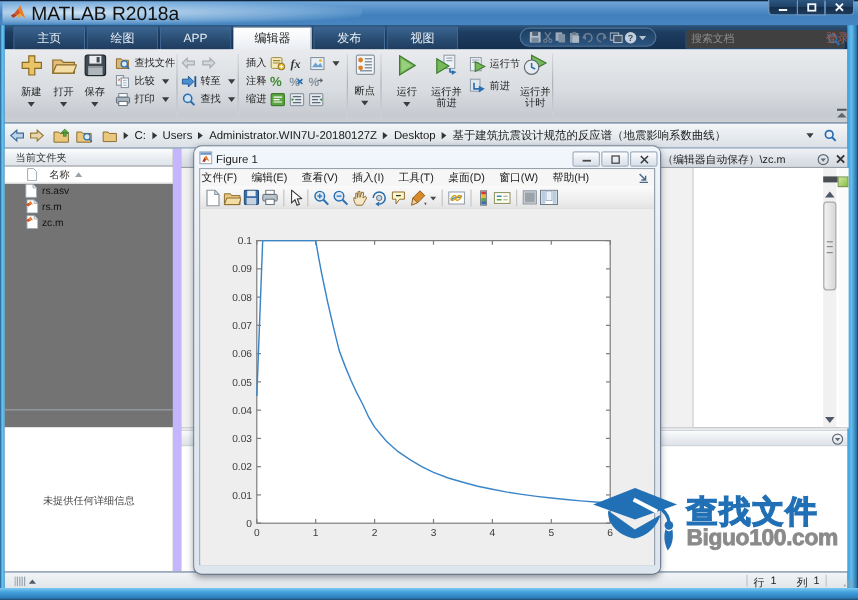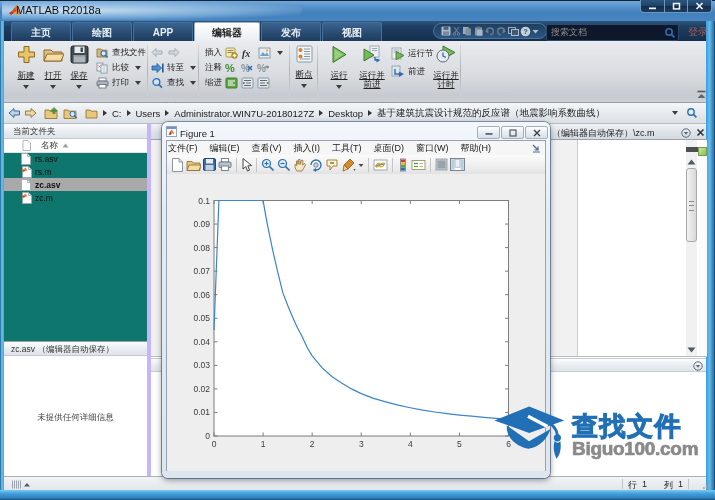--- a/index.html
+++ b/index.html
@@ -6,55 +6,55 @@
   body{font-family:"Liberation Sans",sans-serif;-webkit-font-smoothing:antialiased;}
   #stage{position:relative;width:715px;height:500px;overflow:hidden;background:#2d6da8;}
   .abs{position:absolute;}
   
   #frame-top{left:0;top:0;width:715px;height:21px;background:linear-gradient(#71a6d8 0%,#4f8bc4 40%,#4080bc 60%,#4886c2 100%);border-top:1px solid #10243c;box-sizing:border-box;}
   #frame-left{left:0;top:21px;width:4px;height:469px;background:linear-gradient(90deg,#1d5c8e,#6ec6ee 45%,#41a3df);}
   #frame-right{left:706px;top:21px;width:9px;height:469px;background:linear-gradient(90deg,#3e9bd8,#62bcec 40%,#2e77ad 85%,#173f5f);}
   #frame-bottom{left:0;top:490px;width:715px;height:10px;background:linear-gradient(#7ccaef,#42a0dd 35%,#2f7fba 80%,#1d4e74);}
   
   #title-glow{left:2px;top:1px;width:300px;height:19px;border-radius:0 0 12px 0;background:radial-gradient(ellipse at 22% 50%,rgba(228,242,252,.85),rgba(170,208,240,.45) 55%,rgba(150,195,232,0) 78%);}
-  #title-text{left:16px;top:4px;font-size:11px;color:#111;}
+  #title-text{left:26px;top:4px;font-size:16px;color:#111;}
   .winbtns{left:640px;top:0px;width:72px;height:13px;display:flex;}
   .winbtn{flex:1;background:linear-gradient(#2c5680,#1f4064 50%,#142e4b 50%,#1d3b5c);border:1px solid #6f96bd;border-top:none;display:flex;align-items:center;justify-content:center;color:#fff;}
   .winbtn+.winbtn{border-left:none;}
   .winbtn:first-child{border-bottom-left-radius:4px;}
   .winbtn:last-child{border-bottom-right-radius:4px;}
   
   #tabrow{left:4px;top:21px;width:702px;height:20px;background:linear-gradient(#2e567e,#1d3d61 30%,#152f4e);}
-  #tabs{position:absolute;left:7px;top:1px;height:19px;display:flex;font-weight:bold;}
+  #tabs{position:absolute;left:7px;top:1px;height:19px;display:flex;}
   .rtab{width:58px;height:19px;line-height:19px;text-align:center;color:#e8eef4;font-size:10px;background:linear-gradient(#3a648f,#27496e 60%,#1d3a5c);border:1px solid #46709c;border-bottom:none;border-radius:2px 2px 0 0;margin-right:1px;}
   .rtab.sel{background:linear-gradient(#ffffff,#f2f5f8 60%,#e8ecf1);color:#1a1a1a;border-color:#9fb4c8;width:64px;}
   
   #qat{left:433px;top:23px;width:114px;height:16px;border-radius:8px;}#qat svg{opacity:.82;}#qat{background:linear-gradient(#1f3f61,#2b5580);border:1px solid #4c7498;display:flex;align-items:center;justify-content:space-around;padding:0 6px;box-sizing:border-box;}
-  #searchbox{left:546px;top:24px;width:131px;height:15px;background:#0f172a;border:1px solid #274b70;border-radius:2px;display:flex;align-items:center;}
+  #searchbox{left:571px;top:24px;width:131px;height:15px;background:#404040;border:1px solid #274b70;border-radius:2px;display:flex;align-items:center;}
   #searchbox .ph{flex:1;font-size:9px;color:#8c8c8c;padding-left:4px;}
   #login{left:688px;top:25px;font-size:10px;color:#a95f4e;}
   
   #ribbon{left:4px;top:41px;width:702px;height:62px;background:linear-gradient(#e9ebee,#d9dce0 55%,#c7cbd1 90%,#cdd1d6);border-bottom:1px solid #989ea7;box-sizing:border-box;}
   .rsep{position:absolute;top:4px;width:1px;height:52px;background:linear-gradient(#d5d8dc,#aeb2b9 50%,#d0d3d8);}
   .rgrouplabel{position:absolute;top:60px;font-size:8.5px;color:#8d9198;width:60px;text-align:center;}
   .bigbtn{position:absolute;top:4px;width:24px;text-align:center;}
-  .bigbtn .lbl{font-size:8.5px;line-height:8.5px;color:#222;margin-top:3px;white-space:nowrap;text-decoration:underline;}
+  .bigbtn .lbl{font-size:8.5px;line-height:8.5px;color:#222;margin-top:3px;white-space:nowrap;}
   .bigbtn .drp{margin-top:2px;line-height:4px;}
   .smallrow{position:absolute;height:13px;display:flex;align-items:center;font-size:8.5px;color:#222;}
   .smallrow .gap{width:3px;}
   .dtri{width:0;height:0;border-left:3px solid transparent;border-right:3px solid transparent;border-top:4px solid #3c3c3c;display:inline-block;}
   #ribcollapse{left:693px;top:49px;width:9px;height:9px;}
   
   #addrbar{left:4px;top:103px;width:702px;height:21px;background:linear-gradient(#f4f6f8,#e6eaee 55%,#dbe0e6);border-bottom:1px solid #b6bcc4;box-sizing:border-box;display:flex;align-items:center;}
   #addrbar .crumbtxt{font-size:9.5px;color:#1a1a1a;}
   .crumbsep{width:0;height:0;border-top:3px solid transparent;border-bottom:3px solid transparent;border-left:4px solid #333;margin:0 5px;}
   
   #mainbg{left:4px;top:124px;width:702px;height:352px;background:#fff;}
   
-  #leftpanel{left:4px;top:124px;width:147px;height:352px;background:#0f766e;border-right:4px solid #c4b5fd;box-sizing:border-box;}
+  #leftpanel{left:4px;top:124px;width:147px;height:352px;background:#737373;border-right:7px solid #c4b5fd;box-sizing:border-box;}
   .panelhdr{background:linear-gradient(#fbfcfd,#e9edf1 55%,#dfe4ea);border-bottom:1px solid #c3c9d0;font-size:8.5px;color:#333;}
   #cfhdr{position:absolute;left:0;top:0;width:100%;height:15px;line-height:15px;padding-left:9px;box-sizing:border-box;}
   #colhdr{position:absolute;left:0;top:15px;width:100%;height:13px;background:#fff;border-bottom:1px solid #e2e2e2;font-size:8.5px;color:#333;display:flex;align-items:center;}
   #filelist{position:absolute;left:0;top:28px;width:100%;}
   .frow{height:13px;display:flex;align-items:center;font-size:8.5px;color:#111;}
   .frow .fname{margin-left:4px;}
   .frow.sel{background:#a9a9a9;font-weight:bold;}
   .ficon{width:10px;height:12px;margin-left:17px;position:relative;}
   #detsplit{position:absolute;left:0;top:217px;width:100%;height:1px;background:#9aa0a8;}
   #dethdr{position:absolute;left:0;top:218px;width:100%;height:14px;line-height:14px;padding-left:7px;box-sizing:border-box;}
@@ -529,39 +529,31 @@
       </div>
       <div class="frow">
         <div class="ficon"><svg width="11" height="12" viewBox="0 0 11 12">
               <path d="M1.5,0.5 L7.5,0.5 L10.5,3.5 L10.5,11.5 L1.5,11.5 z" fill="#fff" stroke="#9aa7b3" stroke-width=".8"></path>
               <path d="M7.5,0.5 L7.5,3.5 L10.5,3.5" fill="none" stroke="#9aa7b3" stroke-width=".8"></path>
               <polygon points="0.5,4.5 3,3 5,4.5 2.5,6" fill="#d45427"></polygon>
               <polygon points="3,3 4.5,1.5 6.5,4.5 5,4.5" fill="#e87a25"></polygon>
             </svg></div>
         <span class="fname">rs.m</span>
       </div>
-      <div class="frow sel">
-        <div class="ficon"><svg width="10" height="12" viewBox="0 0 10 12">
-              <path d="M0.5,0.5 L6.5,0.5 L9.5,3.5 L9.5,11.5 L0.5,11.5 z" fill="#fff" stroke="#9aa7b3" stroke-width=".8"></path>
-              <path d="M6.5,0.5 L6.5,3.5 L9.5,3.5" fill="none" stroke="#9aa7b3" stroke-width=".8"></path>
-            </svg></div>
-        <span class="fname">zc.asv</span>
-      </div>
       <div class="frow">
         <div class="ficon"><svg width="11" height="12" viewBox="0 0 11 12">
               <path d="M1.5,0.5 L7.5,0.5 L10.5,3.5 L10.5,11.5 L1.5,11.5 z" fill="#fff" stroke="#9aa7b3" stroke-width=".8"></path>
               <path d="M7.5,0.5 L7.5,3.5 L10.5,3.5" fill="none" stroke="#9aa7b3" stroke-width=".8"></path>
               <polygon points="0.5,4.5 3,3 5,4.5 2.5,6" fill="#d45427"></polygon>
               <polygon points="3,3 4.5,1.5 6.5,4.5 5,4.5" fill="#e87a25"></polygon>
             </svg></div>
         <span class="fname">zc.m</span>
       </div>
     </div>
     <div id="detsplit"></div>
-    <div class="panelhdr" id="dethdr">zc.asv （编辑器自动保存）</div>
     <div id="detbody"><span>未提供任何详细信息</span></div>
   </div>
 
   <div class="abs" id="statusbar">
     <svg class="abs" style="left:8px;top:3px" width="20" height="9" viewBox="0 0 20 9">
         <rect x="0" y="0.5" width="1" height="8" fill="#9aa5ae"></rect>
         <rect x="2" y="0.5" width="1" height="8" fill="#9aa5ae"></rect>
         <rect x="4" y="0.5" width="1" height="8" fill="#9aa5ae"></rect>
         <rect x="6" y="0.5" width="1" height="8" fill="#9aa5ae"></rect>
         <rect x="8" y="0.5" width="1" height="8" fill="#9aa5ae"></rect>

